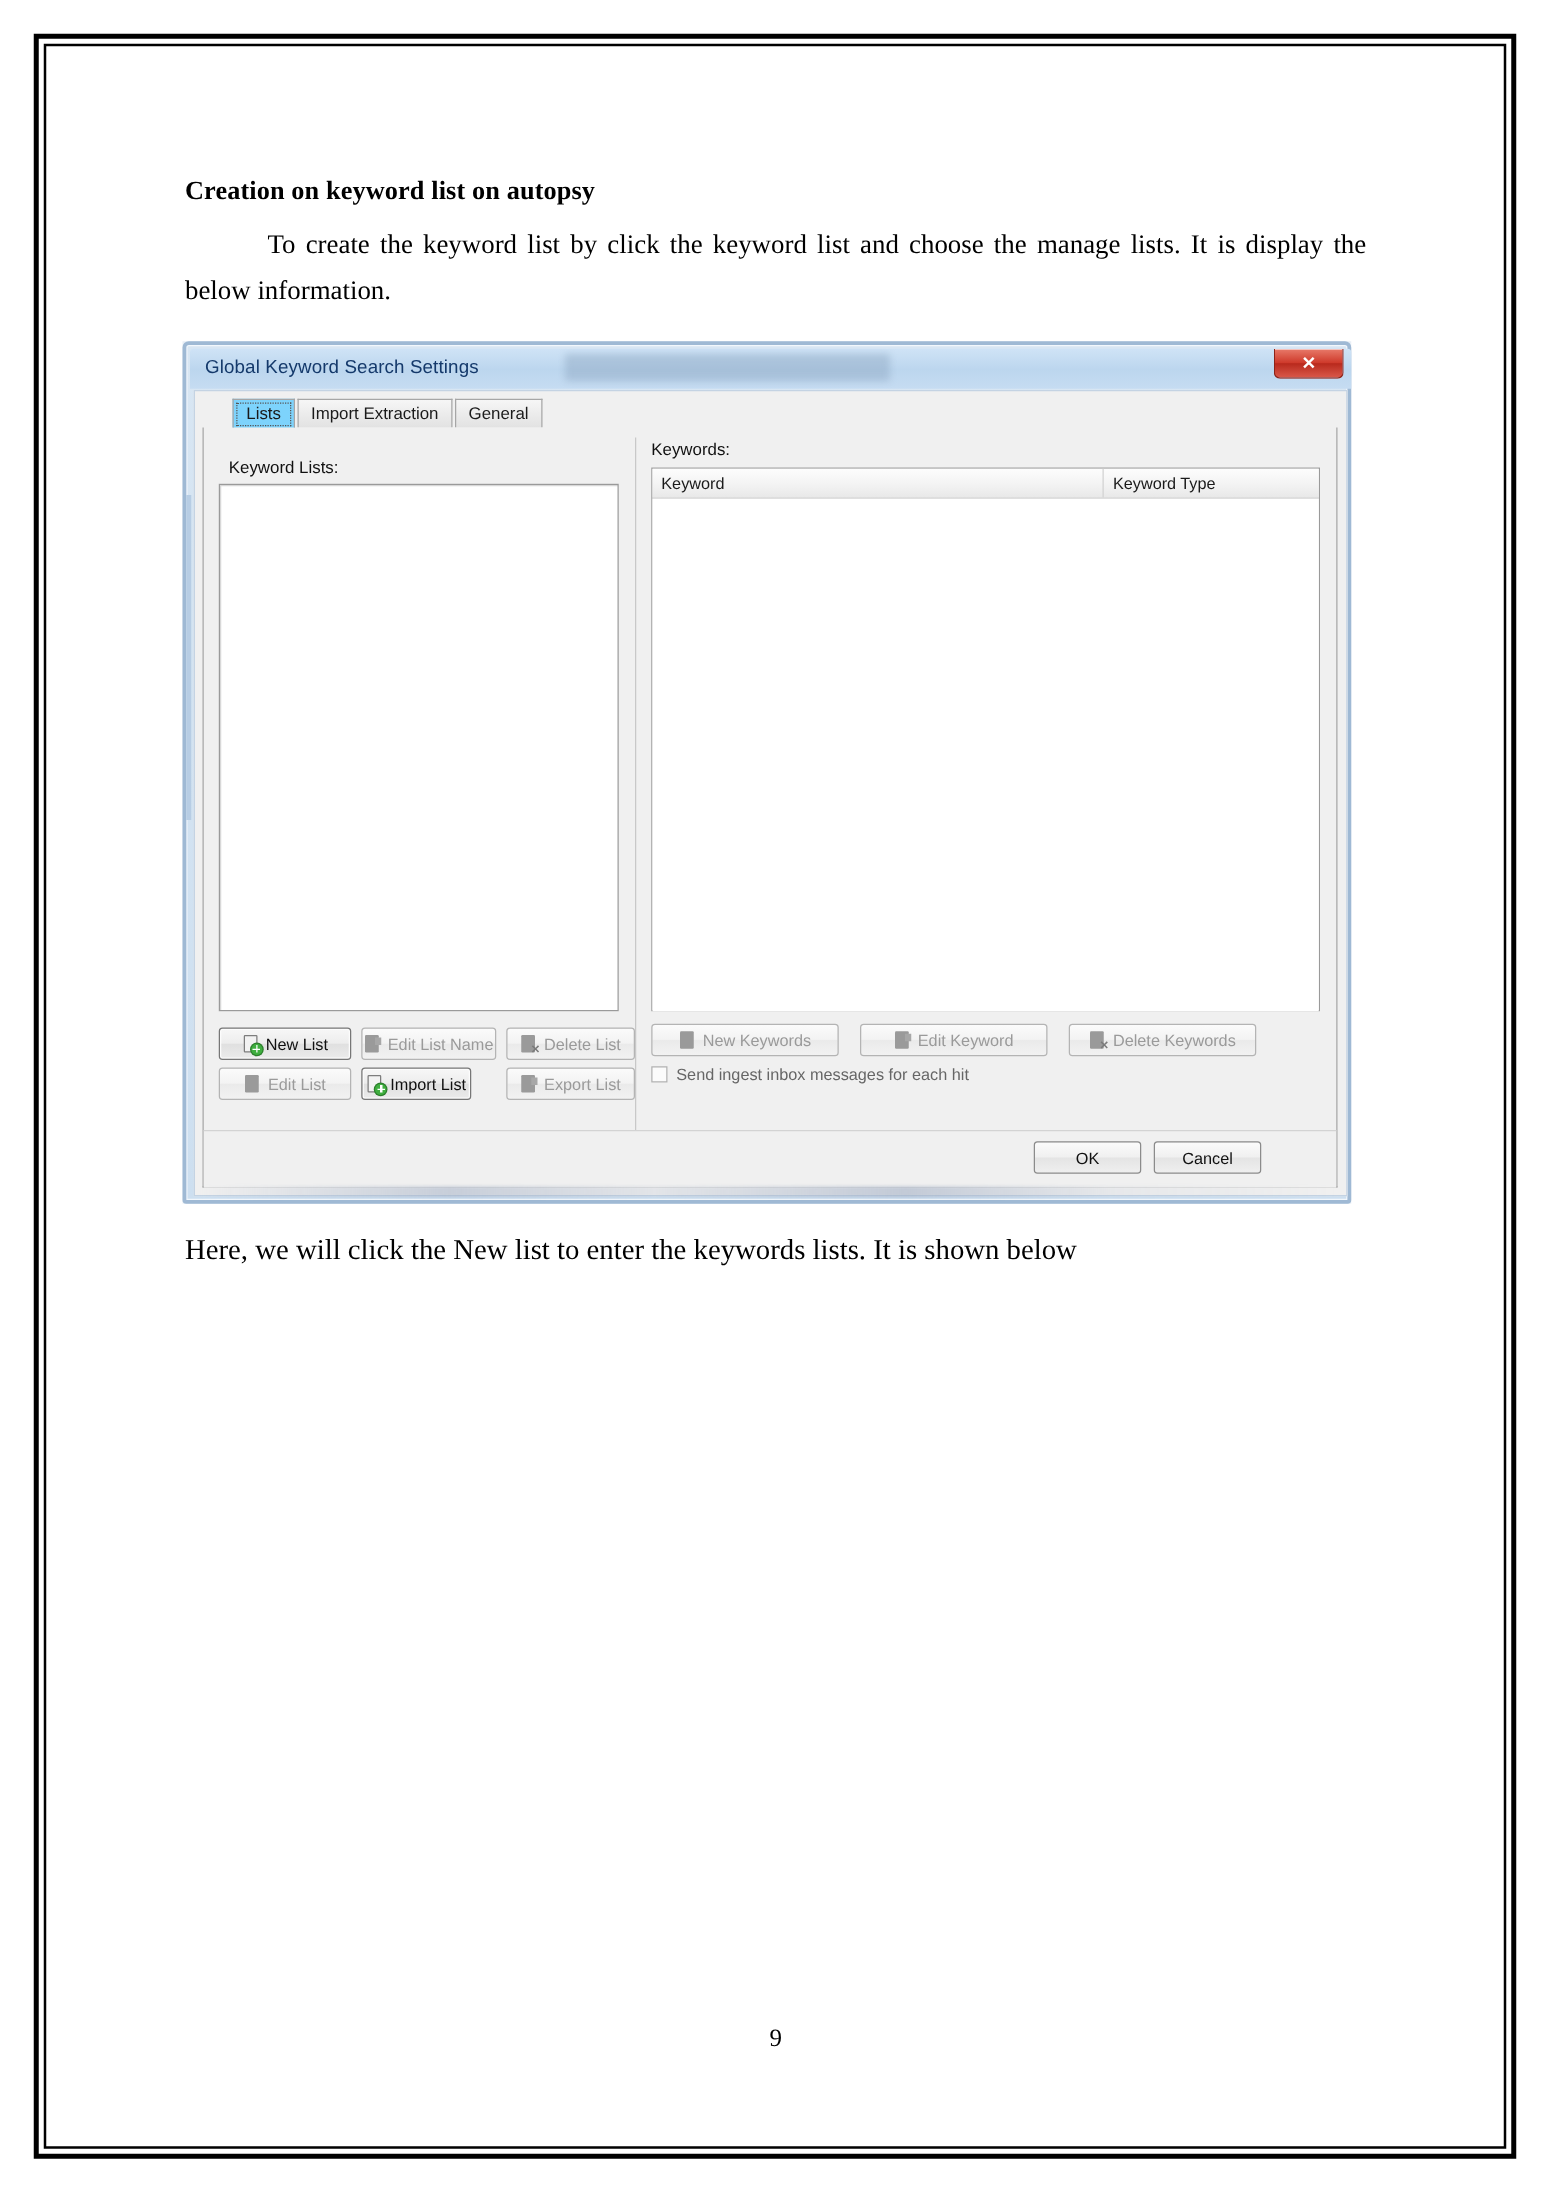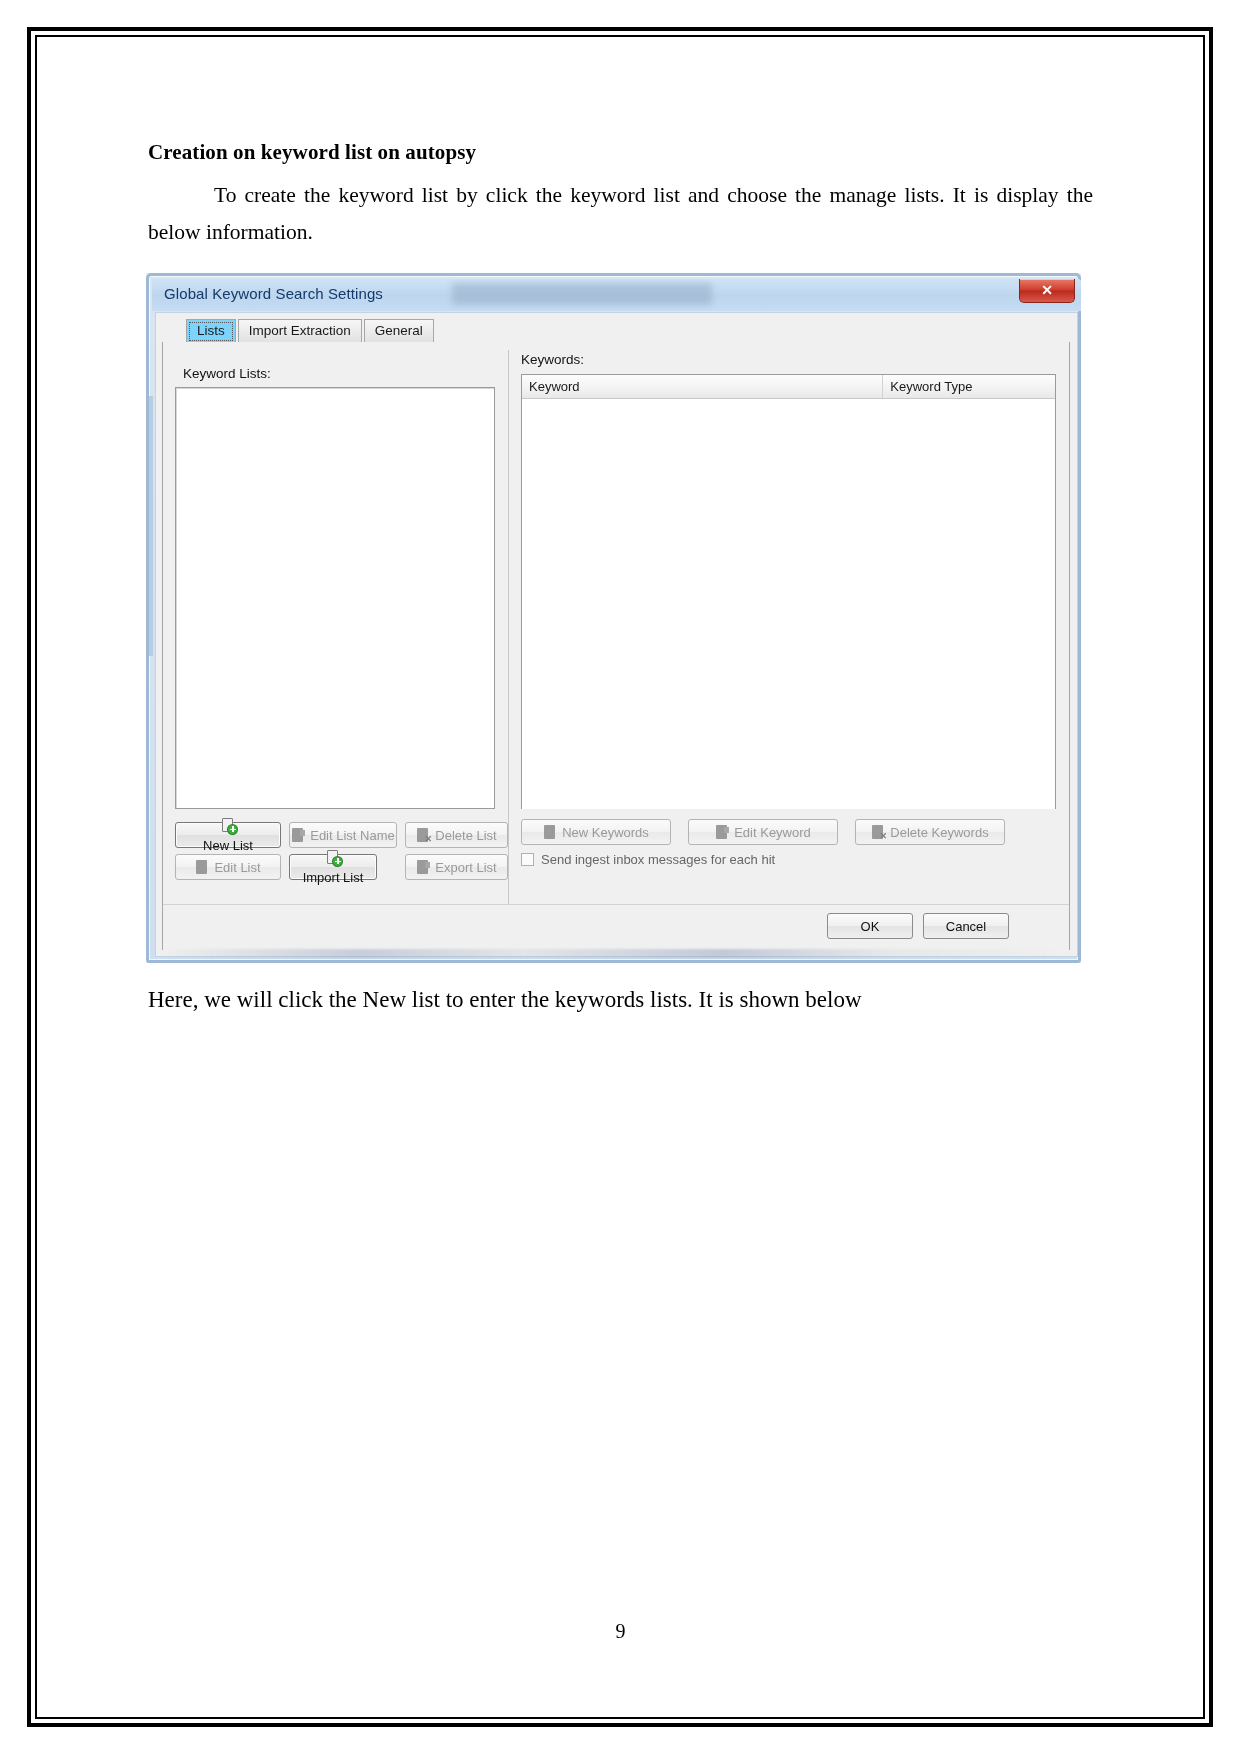--- a/index.html
+++ b/index.html
@@ -284,21 +284,20 @@
     align-items: center;
     justify-content: center;
     gap: 5px;
     white-space: nowrap;
   }
   .btn.enabled {
     border: 1px solid #777;
     color: #111;
     background: linear-gradient(180deg,#f7f7f7 0%, #ededed 48%, #e0e0e0 52%, #ebebeb 100%);
     box-shadow: inset 0 0 0 1px #fcfcfc;
-    flex-direction: column;
   }
   .btn .ico {
     width: 14px;
     height: 15px;
     position: relative;
     flex: 0 0 auto;
   }
   .btn .ico .doc {
     position: absolute;
     left: 1px; top: 0;

